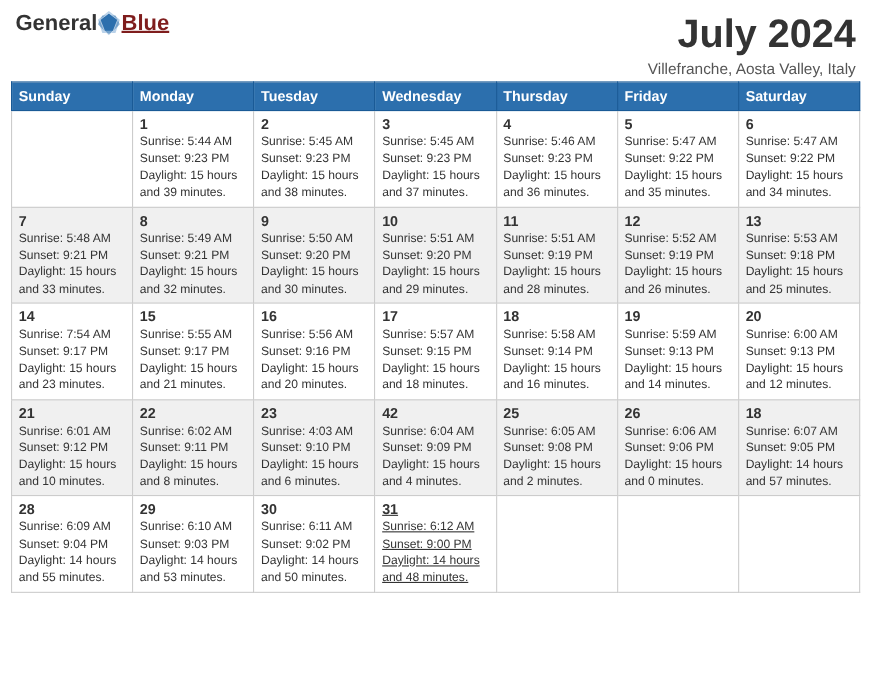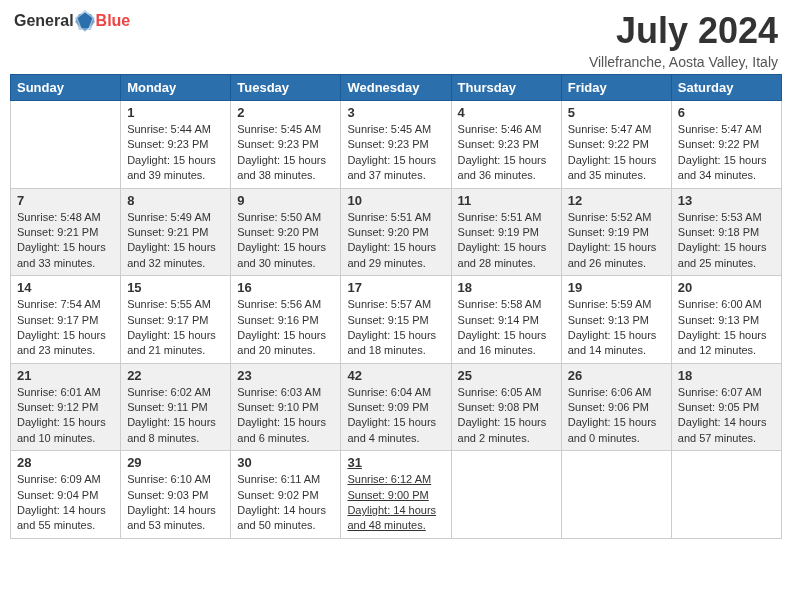--- a/index.html
+++ b/index.html
@@ -17,27 +17,26 @@
       margin-bottom: 4px;
       padding: 0 4px;
     }
     .logo {
       display: flex;
       flex-direction: column;
       align-items: flex-start;
     }
     .logo-text {
       display: flex;
-      align-items: center;
-      font-size: 16px;
+      font-size: 20px;
       font-weight: bold;
       color: #333;
     }
     .logo-general { color: #333; }
-    .logo-blue { color: #ef4444; }
+    .logo-blue { color: #7f1d1d; text-decoration: underline; }
     .title-section {
       text-align: right;
     }
     .month-year {
       font-size: 36px;
       font-weight: bold;
       color: #333;
     }
     .location {
       font-size: 14px;
@@ -277,21 +276,21 @@
         </td>
         <td style="background-color: rgb(240, 240, 240);">
           <span class="day-num">22</span>
           <div class="day-info" style="white-space: pre-line;">Sunrise: 6:02 AM
 Sunset: 9:11 PM
 Daylight: 15 hours
 and 8 minutes.</div>
         </td>
         <td style="background-color: rgb(240, 240, 240);">
           <span class="day-num">23</span>
-          <div class="day-info" style="white-space: pre-line;">Sunrise: 6:03 AM
+          <div class="day-info" style="white-space: pre-line;">Sunrise: 4:03 AM
 Sunset: 9:10 PM
 Daylight: 15 hours
 and 6 minutes.</div>
         </td>
         <td style="background-color: rgb(240, 240, 240);">
           <span class="day-num">42</span>
           <div class="day-info" style="white-space: pre-line;">Sunrise: 6:04 AM
 Sunset: 9:09 PM
 Daylight: 15 hours
 and 4 minutes.</div>

